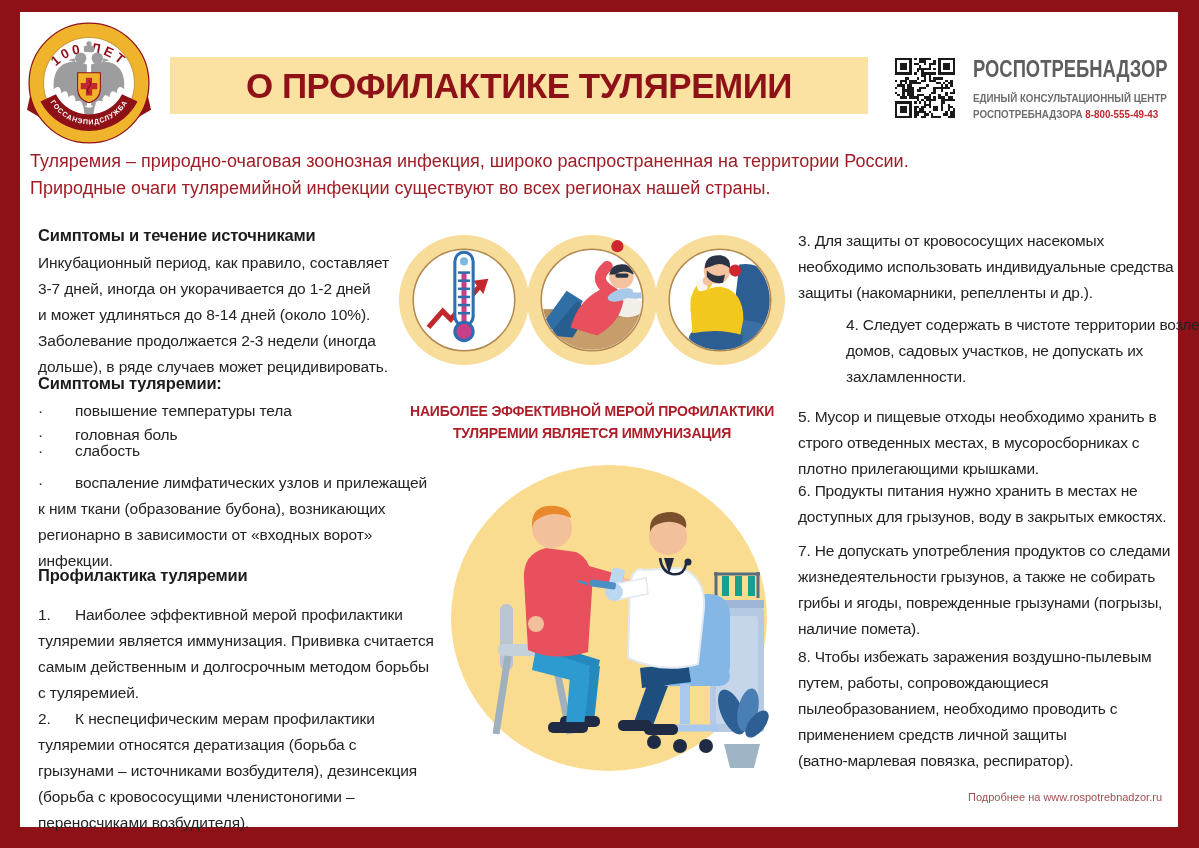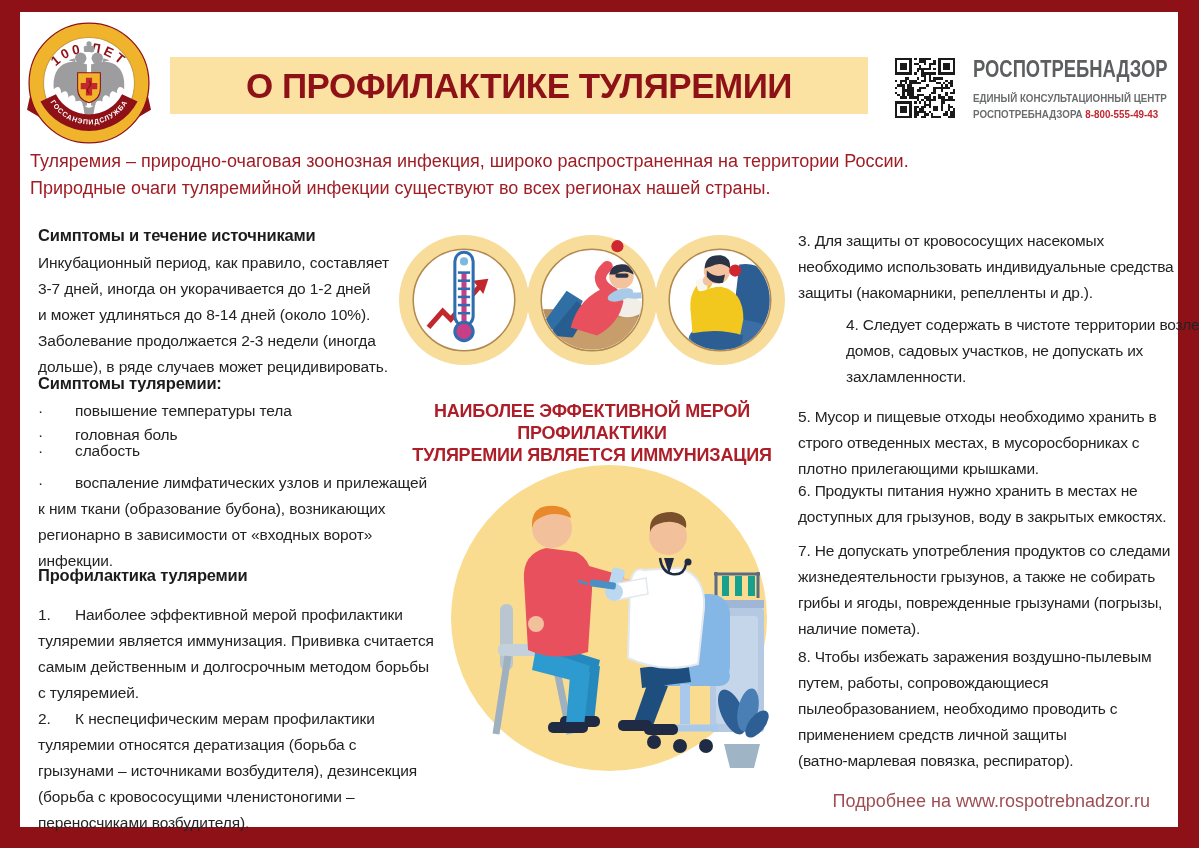--- a/index.html
+++ b/index.html
@@ -44,23 +44,23 @@
 
   
   .txt { font-size:15.5px; line-height:26px; color:#232323; letter-spacing:-0.1px; }
   .pre { white-space:pre-line; }
   .h-bold { font-size:16.5px; font-weight:700; color:#1c1c1c; letter-spacing:-0.2px; }
   .col-left  { width:400px; }
   .col-right { width:382px; letter-spacing:-0.2px; }
   .marker { display:inline-block; width:37px; }
 
   .mid-heading { left:396px; width:392px; text-align:center; color:#ae1e28;
-                 font-size:18px; font-weight:700; line-height:22px; letter-spacing:-0.2px; }
-
-  .footer-note { top:791px; right:49px; font-size:18px; color:#9e4e53; }
+                 font-size:14px; font-weight:700; line-height:22px; letter-spacing:-0.2px; }
+
+  .footer-note { top:791px; right:37px; font-size:11px; color:#9e4e53; }
 
   svg { display:block; width:100%; height:100%; }
 </style>
 </head>
 <body>
 
 <div class="poster">
   <div class="content-area"></div>
 
   <div class="abs logo-wrap">

